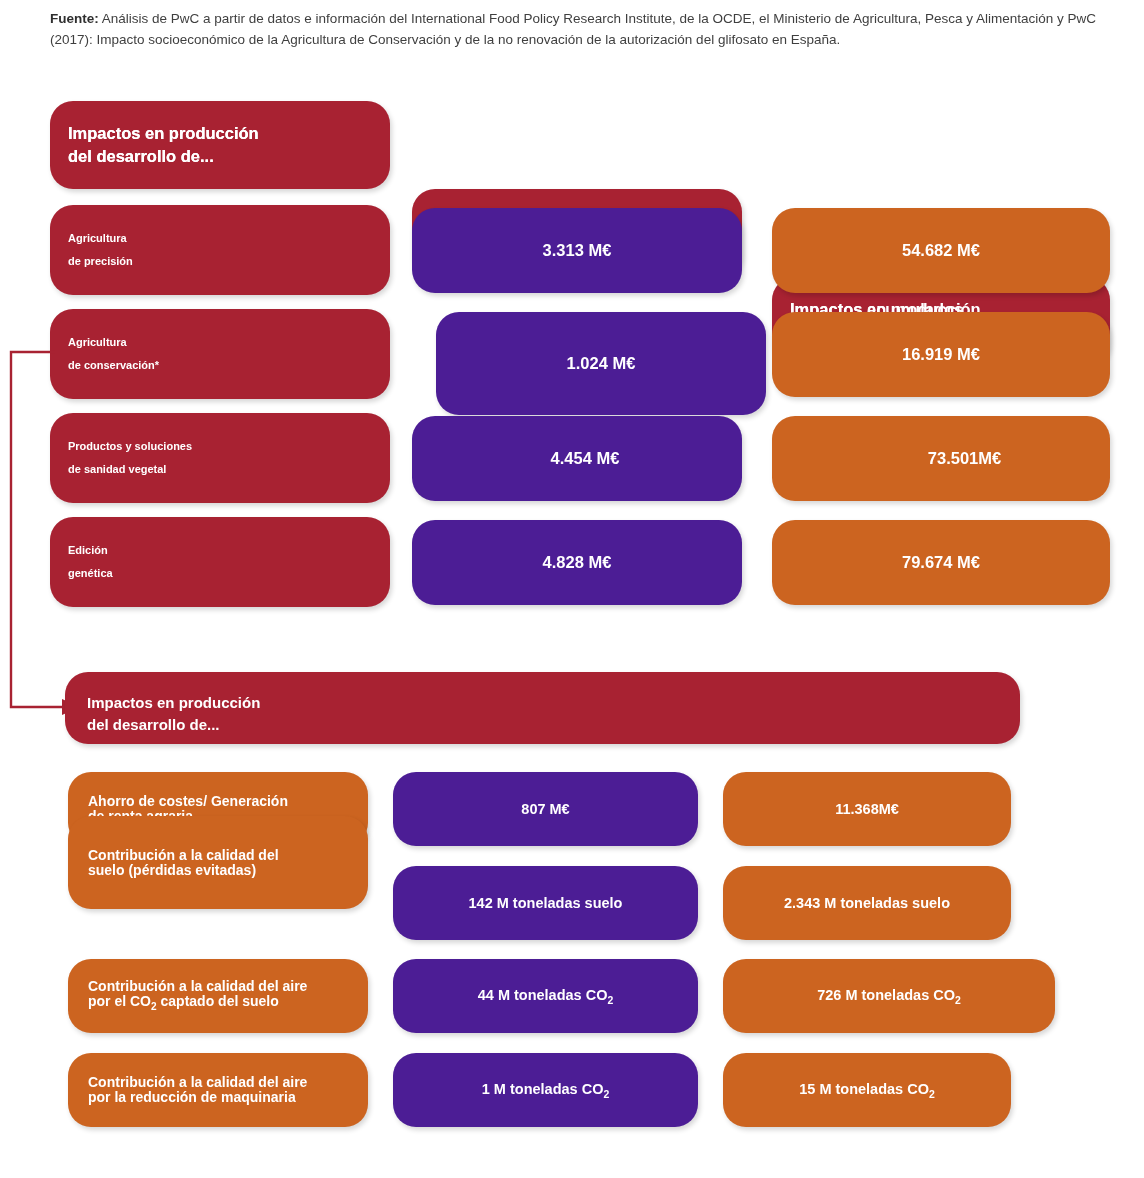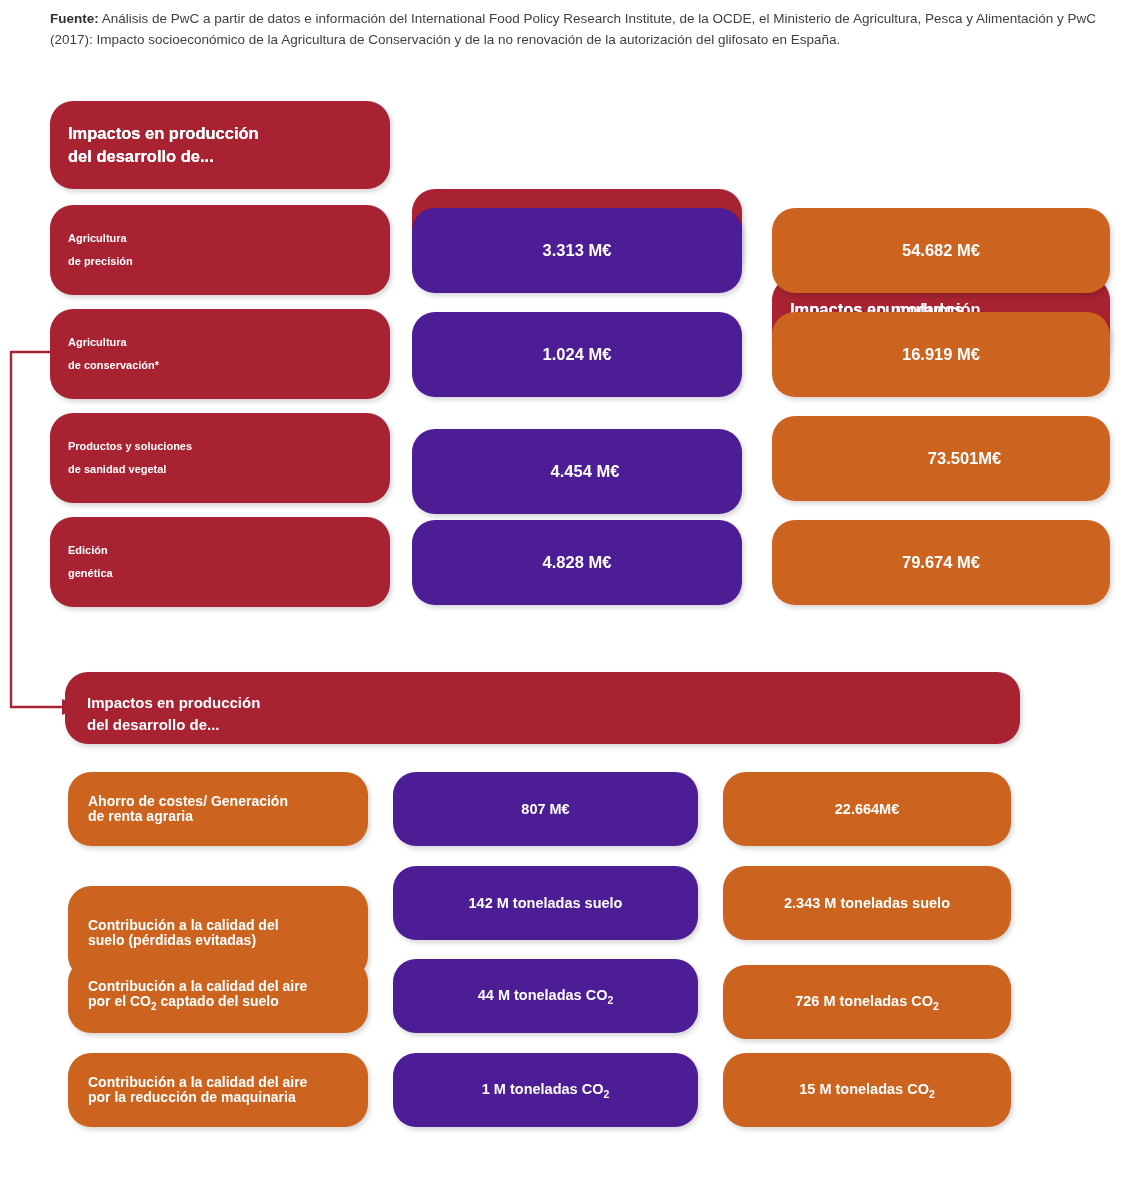--- a/index.html
+++ b/index.html
@@ -154,32 +154,32 @@
   <span class="txt">3.313 M€</span>
 </div>
 <div class="pill orange value-pill" style="left:772px; top:208px; width:338px; height:85px;">
   <span class="txt">54.682 M€</span>
 </div>
 
 <div class="pill red label-pill" style="left:50px; top:309px; width:340px; height:90px;">
   <span class="txt">Agricultura
 de conservación*</span>
 </div>
-<div class="pill yellow value-pill" style="left:412px; top:312px; width:330px; height:85px;">
+<div class="pill yellow value-pill" style="left:436px; top:312px; width:330px; height:103px;">
   <span class="txt">1.024 M€</span>
 </div>
 <div class="pill orange value-pill" style="left:772px; top:312px; width:338px; height:85px;">
   <span class="txt">16.919 M€</span>
 </div>
 
 <div class="pill red label-pill" style="left:50px; top:413px; width:340px; height:90px;">
   <span class="txt">Productos y soluciones
 de sanidad vegetal</span>
 </div>
-<div class="pill yellow value-pill" style="left:412px; top:429px; width:330px; height:85px;padding-left:16px;">
+<div class="pill yellow value-pill" style="left:412px; top:416px; width:330px; height:85px;padding-left:16px;">
   <span class="txt">4.454 M€</span>
 </div>
 <div class="pill orange value-pill" style="left:772px; top:416px; width:338px; height:85px;padding-left:47px;">
   <span class="txt">73.501M€</span>
 </div>
 
 <div class="pill red label-pill" style="left:50px; top:517px; width:340px; height:90px;">
   <span class="txt">Edición
 genética</span>
 </div>
@@ -201,41 +201,41 @@
 </div>
 
 <div class="pill orange small-label" style="left:68px; top:772px; width:300px; height:74px;">
   <span class="txt">Ahorro de costes/ Generación
 de renta agraria</span>
 </div>
 <div class="pill yellow value-pill small-value" style="left:393px; top:772px; width:305px; height:74px;">
   <span class="txt">807 M€</span>
 </div>
 <div class="pill orange value-pill small-value" style="left:723px; top:772px; width:288px; height:74px;">
-  <span class="txt">22.664M€</span>
-</div>
-
-<div class="pill orange small-label" style="left:68px; top:886px; width:300px; height:93px;">
+  <span class="txt">11.368M€</span>
+</div>
+
+<div class="pill orange small-label" style="left:68px; top:816px; width:300px; height:93px;">
   <span class="txt">Contribución a la calidad del
 suelo (pérdidas evitadas)</span>
 </div>
 <div class="pill yellow value-pill small-value" style="left:393px; top:866px; width:305px; height:74px;align-items:center;">
   <span class="txt">142 M toneladas suelo</span>
 </div>
 <div class="pill orange value-pill small-value" style="left:723px; top:866px; width:288px; height:74px;">
   <span class="txt">2.343 M toneladas suelo</span>
 </div>
 
 <div class="pill orange small-label" style="left:68px; top:959px; width:300px; height:74px;">
   <span class="txt">Contribución a la calidad del aire<br>por el CO<sub>2</sub> captado del suelo</span>
 </div>
 <div class="pill yellow value-pill small-value" style="left:393px; top:959px; width:305px; height:74px;">
   <span class="txt">44 M toneladas CO<sub>2</sub></span>
 </div>
-<div class="pill orange value-pill small-value" style="left:723px; top:959px; width:288px; height:74px;margin-top:6px;">
+<div class="pill orange value-pill small-value" style="left:723px; top:959px; width:332px; height:74px;">
   <span class="txt">726 M toneladas CO<sub>2</sub></span>
 </div>
 
 <div class="pill orange small-label" style="left:68px; top:1053px; width:300px; height:74px;">
   <span class="txt">Contribución a la calidad del aire
 por la reducción de maquinaria</span>
 </div>
 <div class="pill yellow value-pill small-value" style="left:393px; top:1053px; width:305px; height:74px;">
   <span class="txt">1 M toneladas CO<sub>2</sub></span>
 </div>

